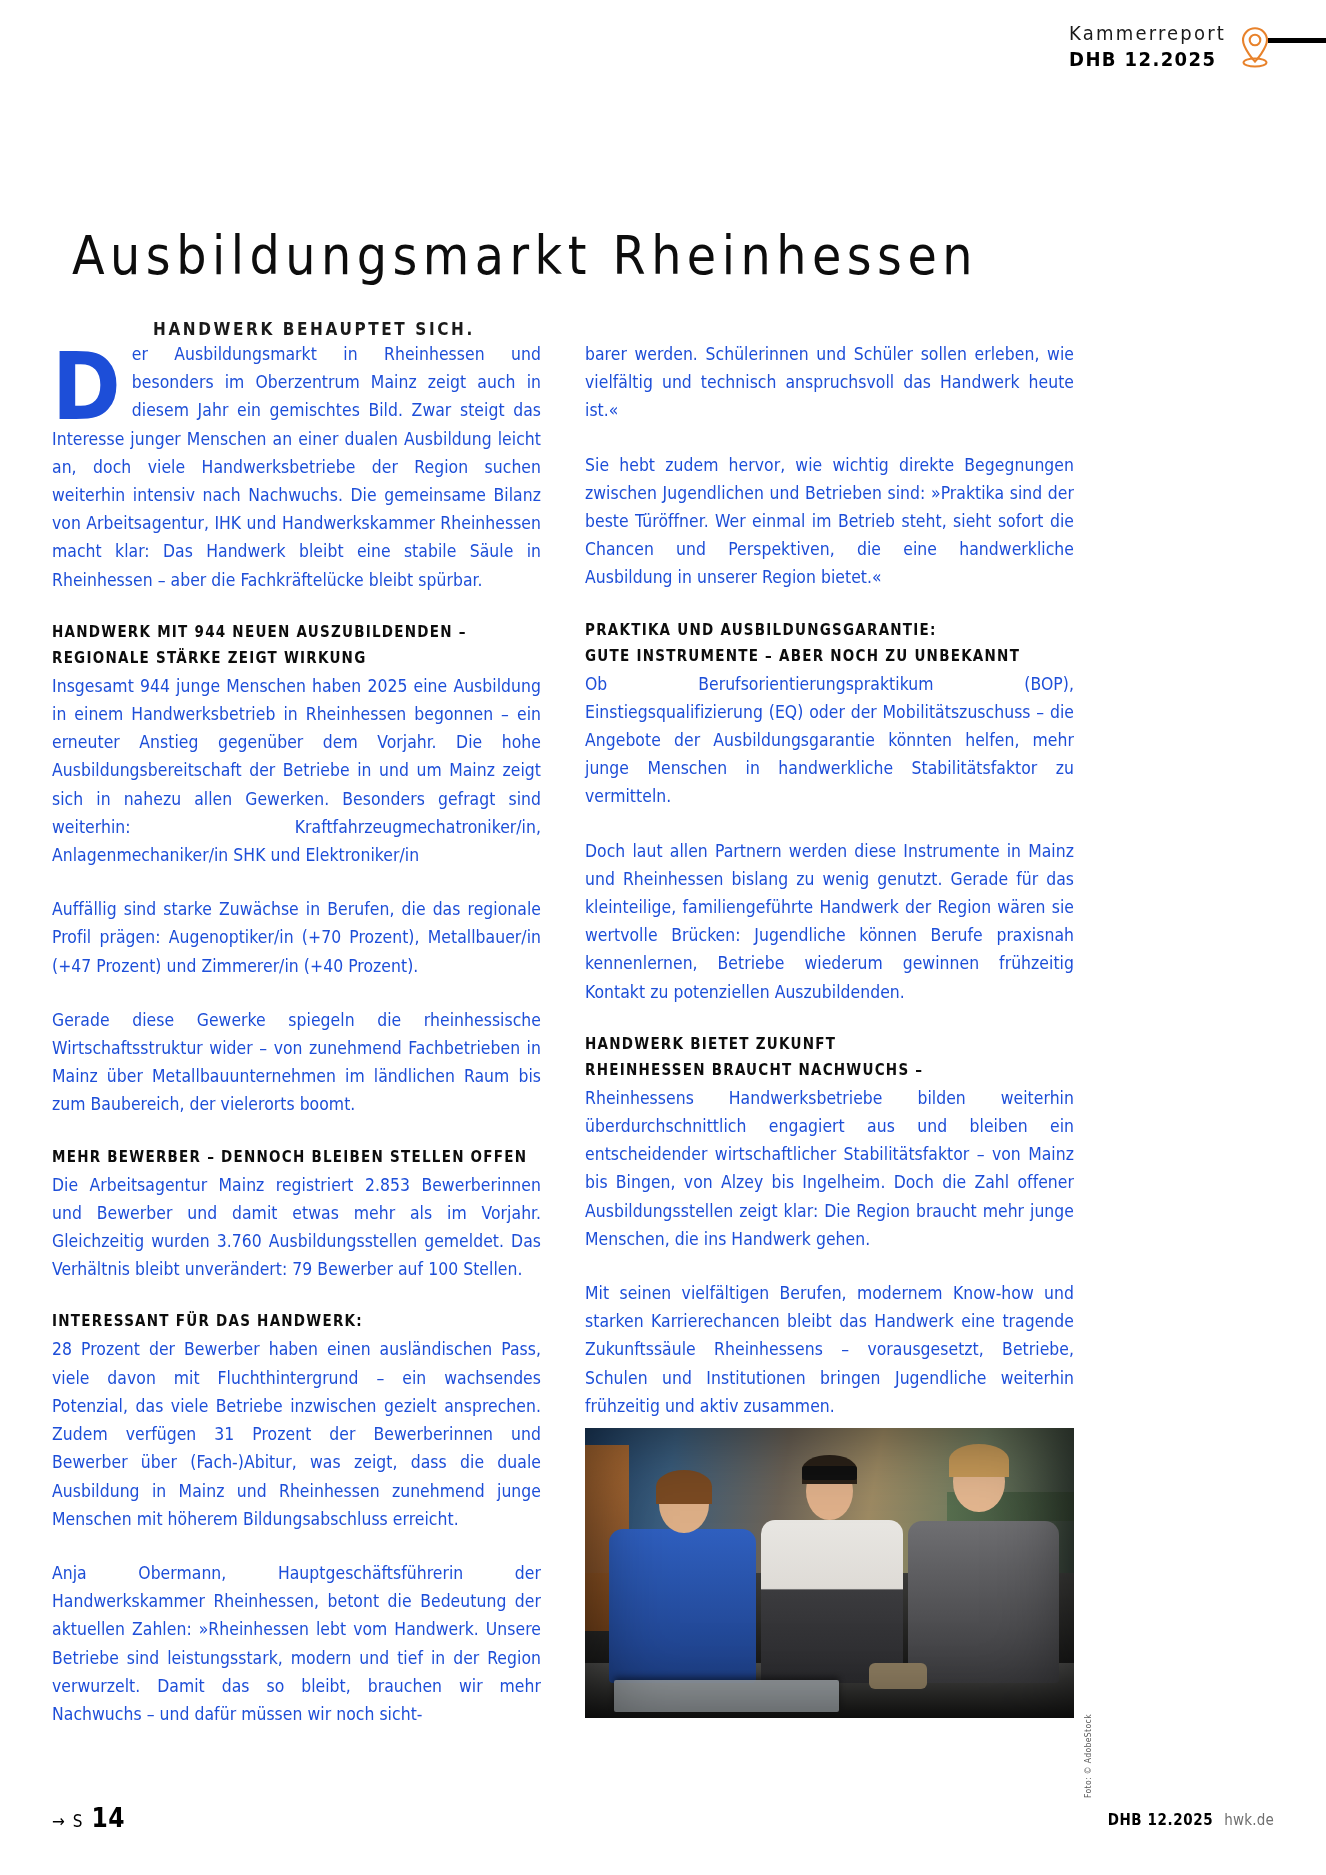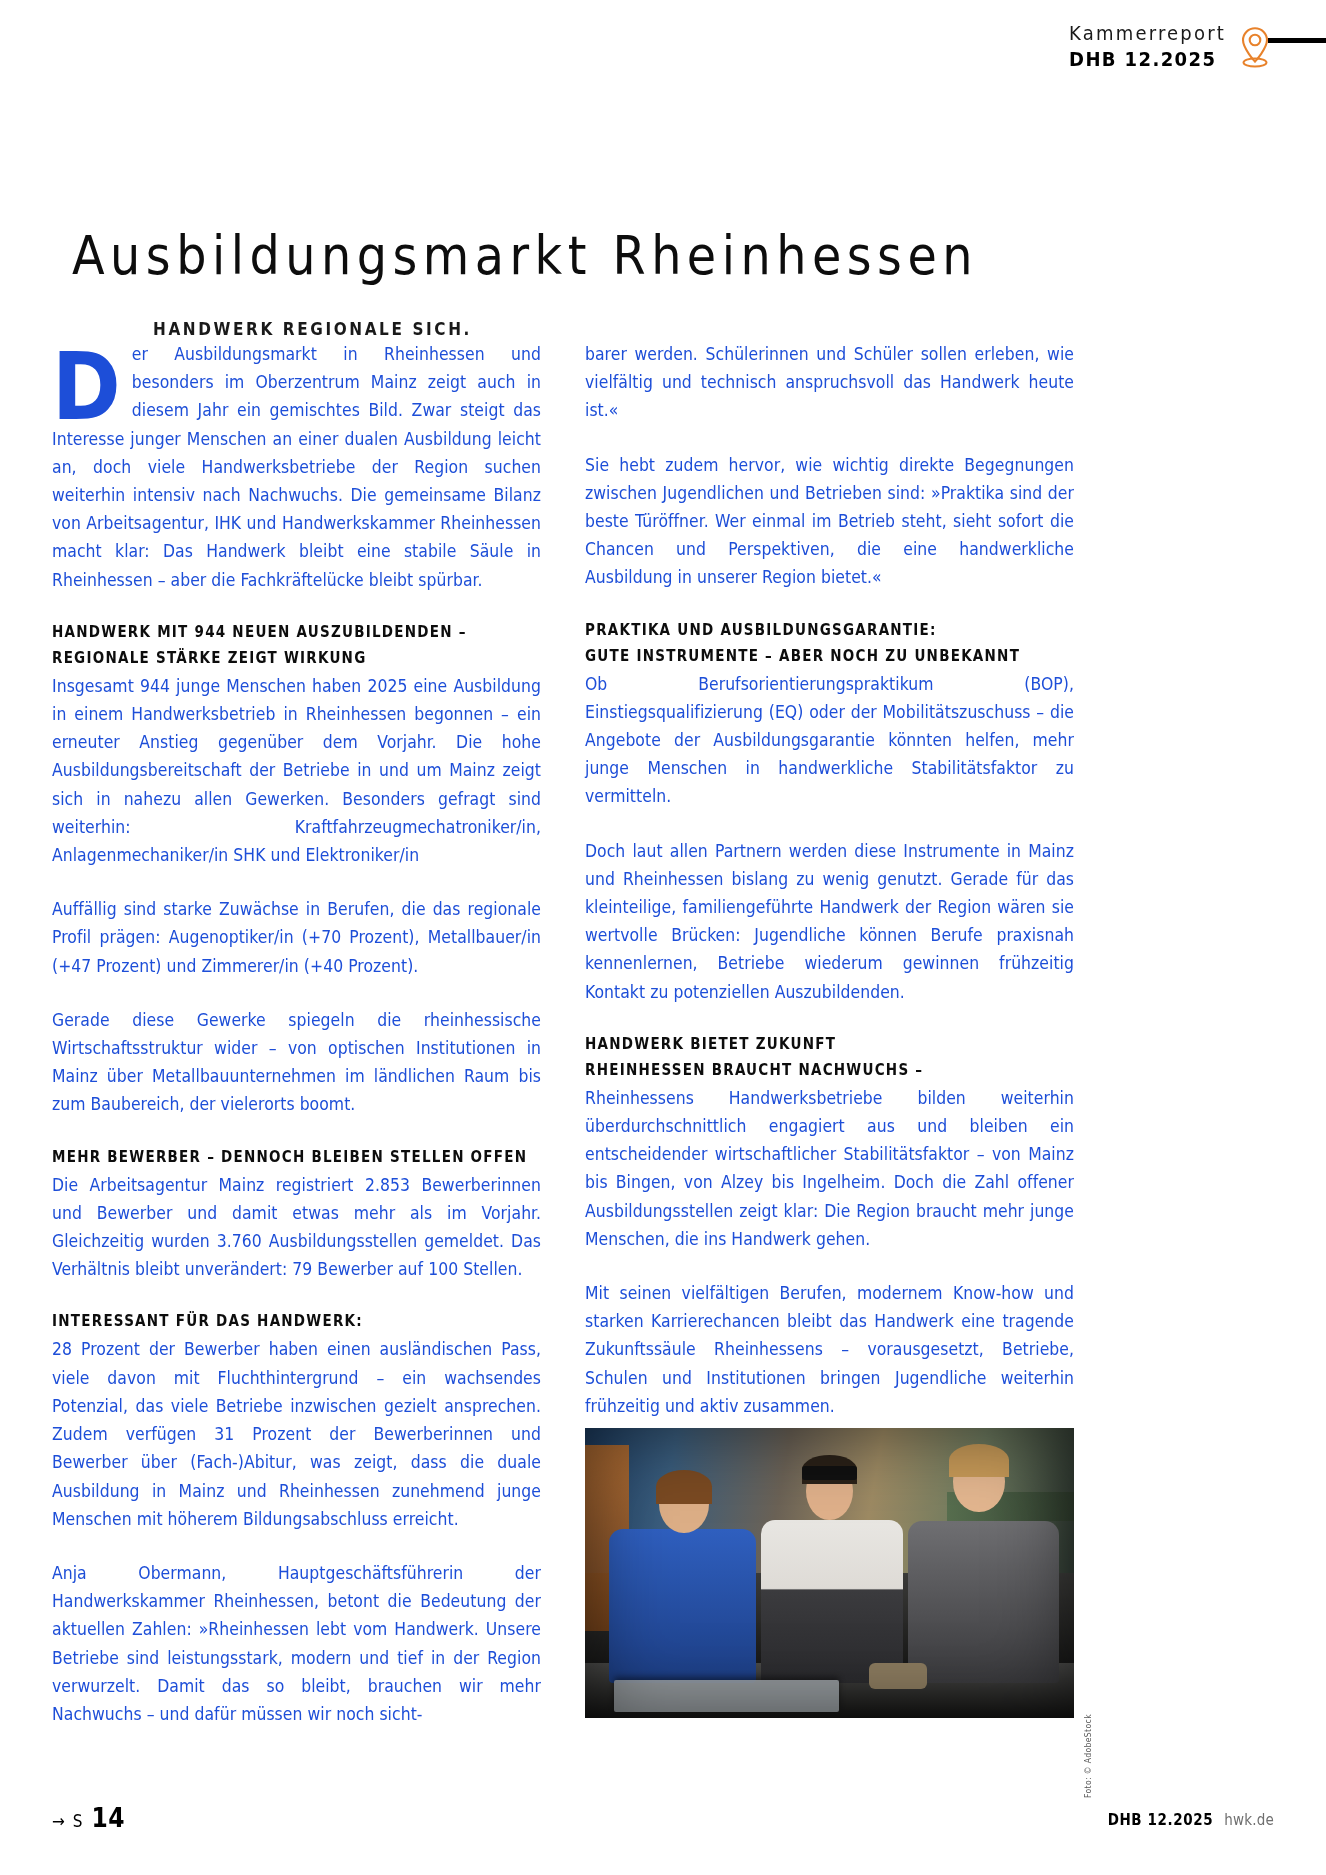--- a/index.html
+++ b/index.html
@@ -224,35 +224,35 @@
         <circle cx="19" cy="15" r="5.3" stroke="#E8822B" stroke-width="2.1" fill="none"></circle>
         <ellipse cx="19" cy="37.5" rx="11.5" ry="4" stroke="#E8822B" stroke-width="2" fill="none"></ellipse>
       </svg>
     </span>
   </div>
   <div class="header-rule"></div>
 </div>
 
 <div class="title-block">
   <h1 class="page-title">Ausbildungsmarkt Rheinhessen</h1>
-  <div class="page-subtitle">HANDWERK REGIONALE SICH.</div>
+  <div class="page-subtitle">HANDWERK BEHAUPTET SICH.</div>
 </div>
 
 <div class="columns">
 
   <div class="col">
     <p class="body dropcap">Der Ausbildungsmarkt in Rheinhessen und besonders im Oberzentrum Mainz zeigt auch in diesem Jahr ein gemischtes Bild. Zwar steigt das Interesse junger Menschen an einer dualen Ausbildung leicht an, doch viele Handwerksbetriebe der Region suchen weiterhin intensiv nach Nachwuchs. Die gemeinsame Bilanz von Arbeitsagentur, IHK und Handwerkskammer Rheinhessen macht klar: Das Handwerk bleibt eine stabile Säule in Rheinhessen – aber die Fachkräftelücke bleibt spürbar.</p>
 
     <h3 class="section">HANDWERK MIT 944 NEUEN AUSZUBILDENDEN –</h3>
     <h3 class="section">REGIONALE STÄRKE ZEIGT WIRKUNG</h3>
     <p class="body">Insgesamt 944 junge Menschen haben 2025 eine Ausbildung in einem Handwerksbetrieb in Rheinhessen begonnen – ein erneuter Anstieg gegenüber dem Vorjahr. Die hohe Ausbildungsbereitschaft der Betriebe in und um Mainz zeigt sich in nahezu allen Gewerken. Besonders gefragt sind weiterhin: Kraftfahrzeugmechatroniker/in, Anlagenmechaniker/in SHK und Elektroniker/in</p>
 
     <p class="body">Auffällig sind starke Zuwächse in Berufen, die das regionale Profil prägen: Augenoptiker/in (+70 Prozent), Metallbauer/in (+47 Prozent) und Zimmerer/in (+40 Prozent).</p>
 
-    <p class="body">Gerade diese Gewerke spiegeln die rheinhessische Wirtschaftsstruktur wider – von optischen Institutionen in Mainz über Metallbauunternehmen im ländlichen Raum bis zum Baubereich, der vielerorts boomt.</p>
+    <p class="body">Gerade diese Gewerke spiegeln die rheinhessische Wirtschaftsstruktur wider – von zunehmend Fachbetrieben in Mainz über Metallbauunternehmen im ländlichen Raum bis zum Baubereich, der vielerorts boomt.</p>
 
     <h3 class="section">MEHR BEWERBER – DENNOCH BLEIBEN STELLEN OFFEN</h3>
     <p class="body">Die Arbeitsagentur Mainz registriert 2.853 Bewerberinnen und Bewerber und damit etwas mehr als im Vorjahr. Gleichzeitig wurden 3.760 Ausbildungsstellen gemeldet. Das Verhältnis bleibt unverändert: 79 Bewerber auf 100 Stellen.</p>
 
     <h3 class="section">INTERESSANT FÜR DAS HANDWERK:</h3>
     <p class="body">28 Prozent der Bewerber haben einen ausländischen Pass, viele davon mit Fluchthintergrund – ein wachsendes Potenzial, das viele Betriebe inzwischen gezielt ansprechen. Zudem verfügen 31 Prozent der Bewerberinnen und Bewerber über (Fach-)Abitur, was zeigt, dass die duale Ausbildung in Mainz und Rheinhessen zunehmend junge Menschen mit höherem Bildungsabschluss erreicht.</p>
 
     <p class="body tight">Anja Obermann, Hauptgeschäftsführerin der Handwerkskammer Rheinhessen, betont die Bedeutung der aktuellen Zahlen: »Rheinhessen lebt vom Handwerk. Unsere Betriebe sind leistungsstark, modern und tief in der Region verwurzelt. Damit das so bleibt, brauchen wir mehr Nachwuchs – und dafür müssen wir noch sicht-</p>
   </div>
 

